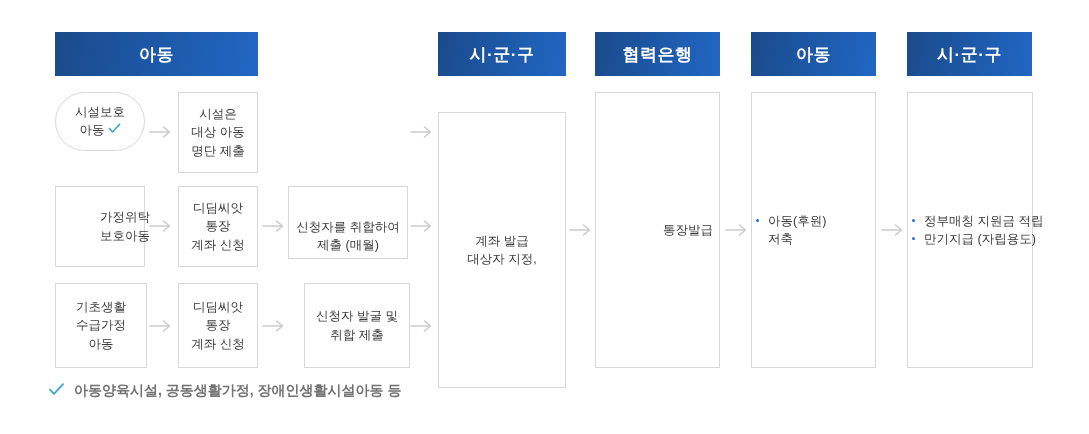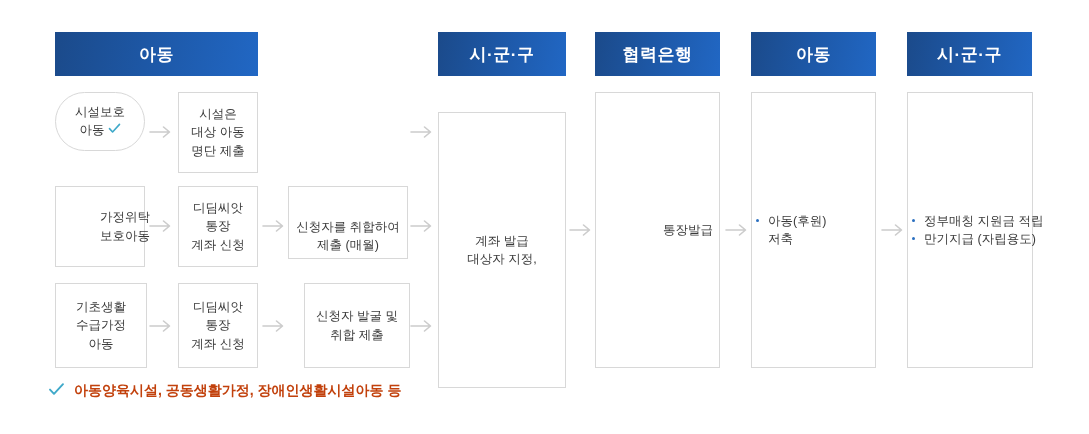--- a/index.html
+++ b/index.html
@@ -97,21 +97,21 @@
   }
 
   
   .footnote {
     position: absolute;
     left: 48px;
     top: 381px;
     display: flex;
     align-items: center;
     gap: 9px;
-    color: #c2410c;
+    color: #737373;
     font-size: 14px;
     font-weight: bold;
     white-space: nowrap;
   }
   .footnote .fchk { display: block; }
 </style>
 </head>
 <body>
 
 <div id="stage">

